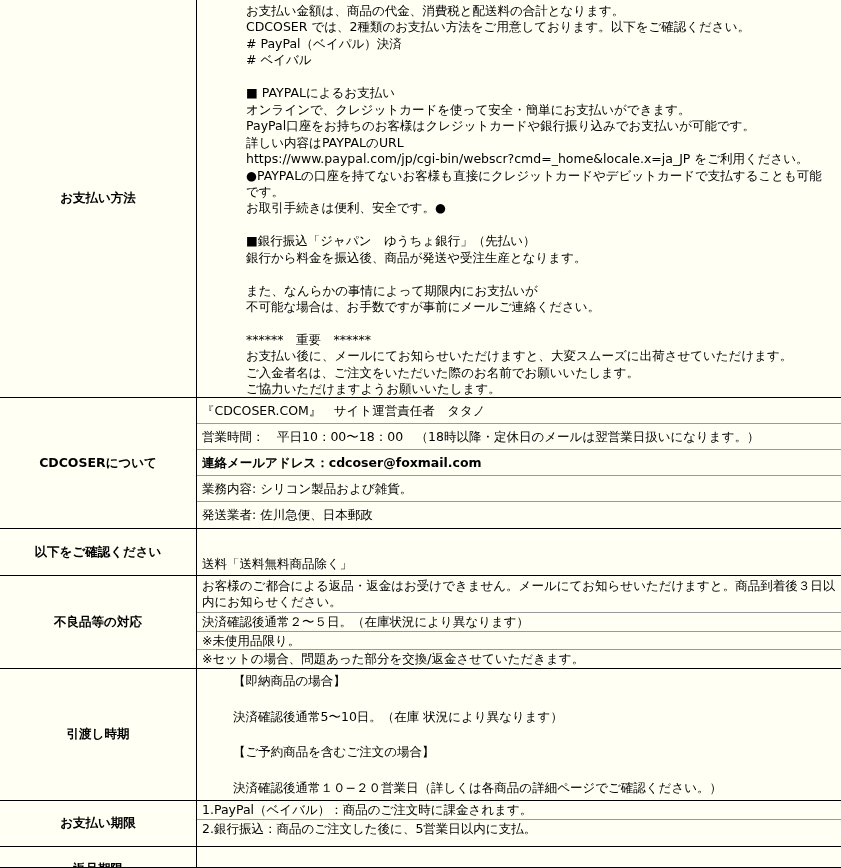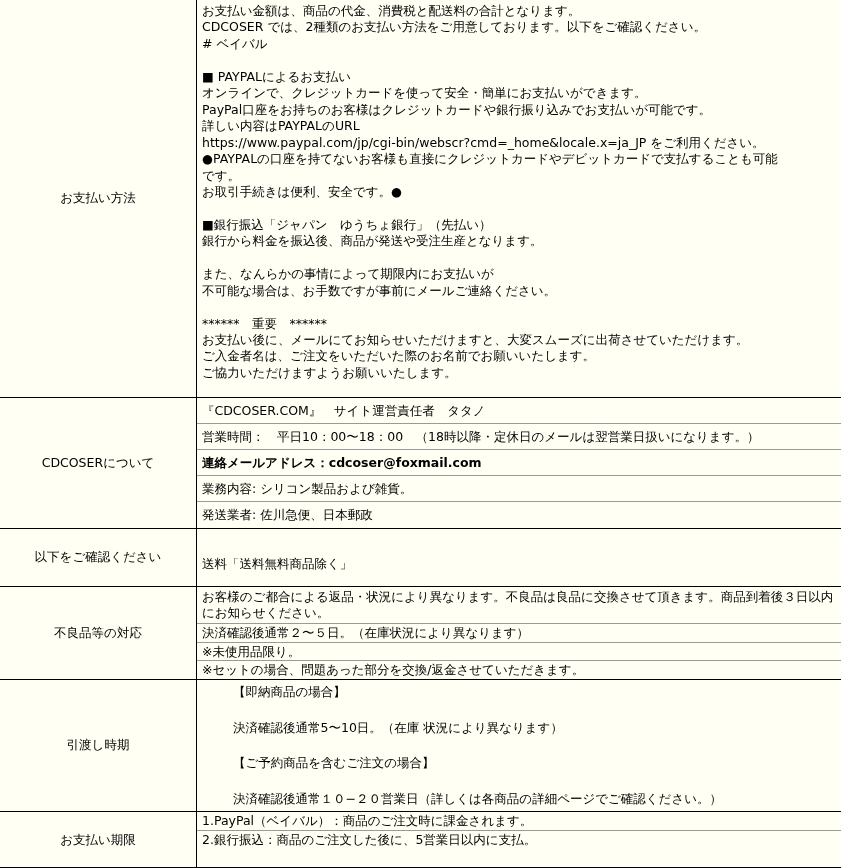--- a/index.html
+++ b/index.html
@@ -13,26 +13,26 @@
     font-size:12.5px;
     border-bottom:1px solid #000;
     overflow:hidden;
   }
   .row { display:flex; border-top:1px solid #000; width:100%; }
   .row.first { border-top:none; }
   .label-cell {
     flex:0 0 197px; width:197px;
     border-right:1px solid #000;
     display:flex; align-items:center; justify-content:center;
-    font-weight:normal; text-align:left;
-    padding:20px 6px;
+    font-weight:bold; text-align:left;
+    padding:14px 6px;
   }
   .content-cell { flex:1; min-width:0; }
   .content-pad { padding:3px 5px; }
-  .line { line-height:16.45px; min-height:16.45px; white-space:pre-wrap; }
+  .line { line-height:16.45px; min-height:16.45px; white-space:pre-wrap;margin-left:44px; }
   .line2 { line-height:17.8px; min-height:17.8px; white-space:pre-wrap;margin-left:31px; }
   .subrow {
     border-bottom:1px solid #9a9a9a;
     padding:0 5px;
     display:flex; align-items:center;
     line-height:16px;
   }
   .subrow:last-child { border-bottom:none; }
   .sub-26 { height:26px; }
   .sub-19 { height:19px; }
@@ -50,20 +50,21 @@
 <body>
 
 <div class="page">
 
   <div class="row first row-payment">
     <div class="label-cell">お支払い方法</div>
     <div class="content-cell">
       <div class="content-pad">
         <div class="line">お支払い金額は、商品の代金、消費税と配送料の合計となります。</div>
         <div class="line">CDCOSER では、2種類のお支払い方法をご用意しております。以下をご確認ください。</div>
+        <div class="line"># PayPal（ベイパル）決済</div>
         <div class="line"># ベイバル</div>
         <div class="line"></div>
         <div class="line">■ PAYPALによるお支払い</div>
         <div class="line">オンラインで、クレジットカードを使って安全・簡単にお支払いができます。</div>
         <div class="line">PayPal口座をお持ちのお客様はクレジットカードや銀行振り込みでお支払いが可能です。</div>
         <div class="line">詳しい内容はPAYPALのURL</div>
         <div class="line">https://www.paypal.com/jp/cgi-bin/webscr?cmd=_home&amp;locale.x=ja_JP をご利用ください。</div>
         <div class="line">●PAYPALの口座を持てないお客様も直接にクレジットカードやデビットカードで支払することも可能</div>
         <div class="line">です。</div>
         <div class="line">お取引手続きは便利、安全です。●</div>
@@ -97,21 +98,21 @@
     <div class="label-cell">以下をご確認ください</div>
     <div class="content-cell">
       <div class="single h22">送料「送料無料商品除く」</div>
     </div>
   </div>
 
 
   <div class="row">
     <div class="label-cell">不良品等の対応</div>
     <div class="content-cell">
-      <div class="subrow sub-wrap">お客様のご都合による返品・状況により異なります。不良品は良品に交換させて頂きます。商品到着後３日以内にお知らせください。</div>
+      <div class="subrow sub-wrap">お客様のご都合による返品・返金はお受けできません。メールにてお知らせいただけますと。商品到着後３日以内にお知らせください。</div>
       <div class="subrow sub-19">決済確認後通常２〜５日。（在庫状況により異なります）</div>
       <div class="subrow sub-18">※未使用品限り。</div>
       <div class="subrow sub-18">※セットの場合、問題あった部分を交換/返金させていただきます。</div>
     </div>
   </div>
 
   <div class="row">
     <div class="label-cell">引渡し時期</div>
     <div class="content-cell">
       <div class="content-pad">

